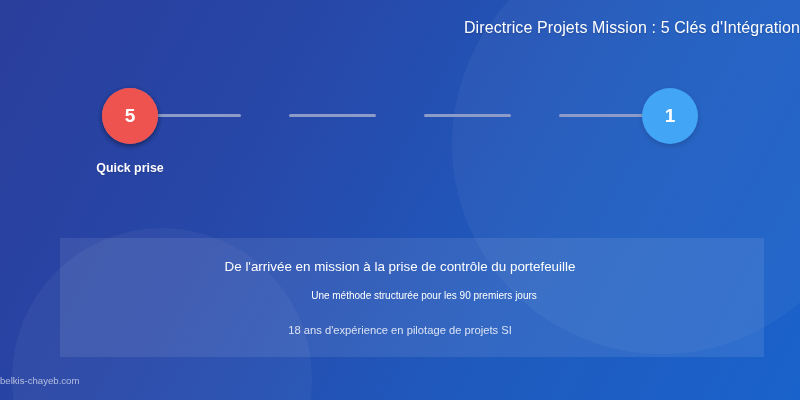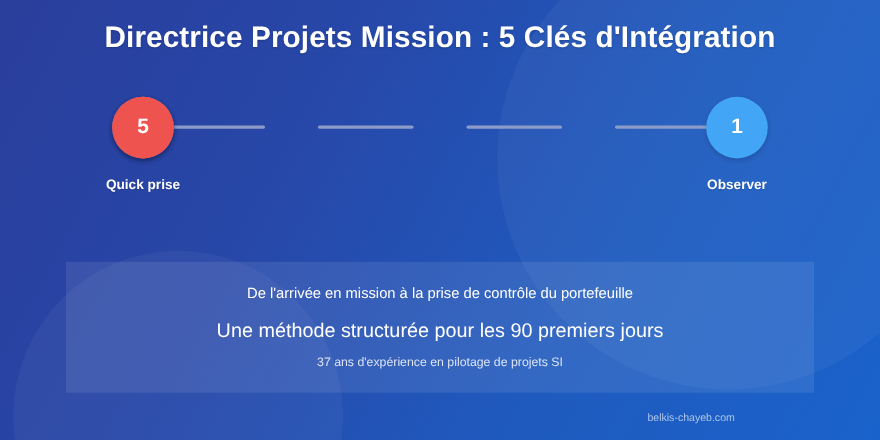--- a/index.html
+++ b/index.html
@@ -41,24 +41,24 @@
     top: 228px;
     background: rgba(255, 255, 255, 0.045);
   }
 
   
   .title {
     position: absolute;
     top: 19px;
     left: 0;
     width: 800px;
-    text-align: center;
-    color: #ffffff;
-    font-size: 27px;
-    font-weight: bold;
+    text-align: right;
+    color: #ffffff;
+    font-size: 16px;
+    font-weight: normal;
     letter-spacing: 0.1px;
     text-shadow: 0 1px 2px rgba(0,0,0,0.18);
   }
 
   
   .steps {
     position: absolute;
     top: 88px;
     left: 62px;
     width: 676px;
@@ -113,49 +113,51 @@
   .connector.c4 { left: 497px; width: 87px; }
 
   
   .panel {
     position: absolute;
     left: 60px;
     top: 238px;
     width: 680px;
     height: 119px;
     background: rgba(255, 255, 255, 0.09);
+    padding-left: 24px;
   }
   .panel-line {
     position: absolute;
     left: 0;
     width: 680px;
     text-align: center;
     color: #ffffff;
   }
   .panel-line.l1 {
     top: 21px;
     font-size: 13.4px;
   }
   .panel-line.l2 {
     top: 52px;
-    font-size: 18px;
+    font-size: 10px;
+    margin-left: 24px;
   }
   .panel-line.l3 {
     top: 86px;
     font-size: 11.2px;
     color: rgba(255,255,255,0.82);
   }
 
   
   .footer {
     position: absolute;
     left: 0;
     top: 375px;
     width: 668px;
-    text-align: right;
+    text-align: left;
     color: rgba(255,255,255,0.62);
     font-size: 9.6px;
   }
 </style>
 </head>
 <body>
 
 <div id="infographic">
 
   <div class="blob blob-right"></div>
@@ -165,21 +167,20 @@
 
   <div class="steps">
 
     <div class="connector c1"></div>
     <div class="connector c2"></div>
     <div class="connector c3"></div>
     <div class="connector c4"></div>
 
     <div class="step">
       <div class="circle" style="background: rgb(66, 165, 245);">1</div>
-      <div class="step-label">Observer</div>
     </div>
 
     <div class="step">
       <div class="circle" style="background: rgb(92, 184, 96);">2</div>
     </div>
 
 
     <div class="step">
       <div class="circle" style="background: rgb(171, 71, 188);">4</div>
       <div class="step-label">Quick prise</div>
@@ -187,18 +188,18 @@
 
     <div class="step">
       <div class="circle" style="background: rgb(239, 83, 80);">5</div>
     </div>
 
   </div>
 
   <div class="panel">
     <div class="panel-line l1">De l'arrivée en mission à la prise de contrôle du portefeuille</div>
     <div class="panel-line l2">Une méthode structurée pour les 90 premiers jours</div>
-    <div class="panel-line l3">37 ans d'expérience en pilotage de projets SI</div>
+    <div class="panel-line l3">18 ans d'expérience en pilotage de projets SI</div>
   </div>
 
   <div class="footer">belkis-chayeb.com</div>
 
 </div>
 
 </body></html>

